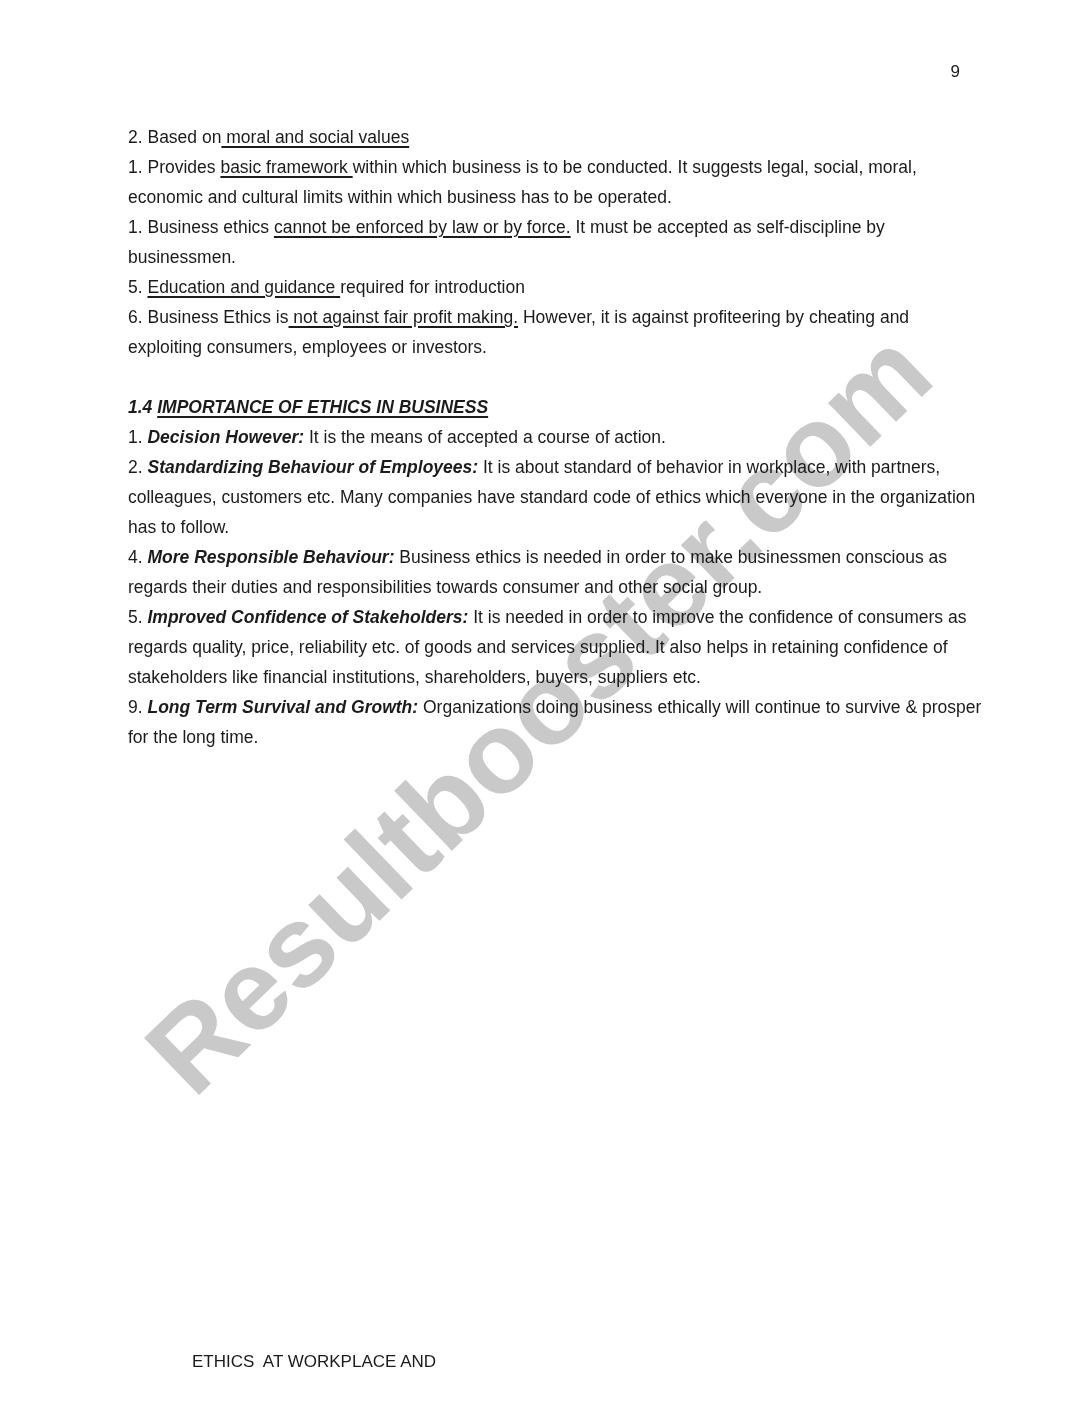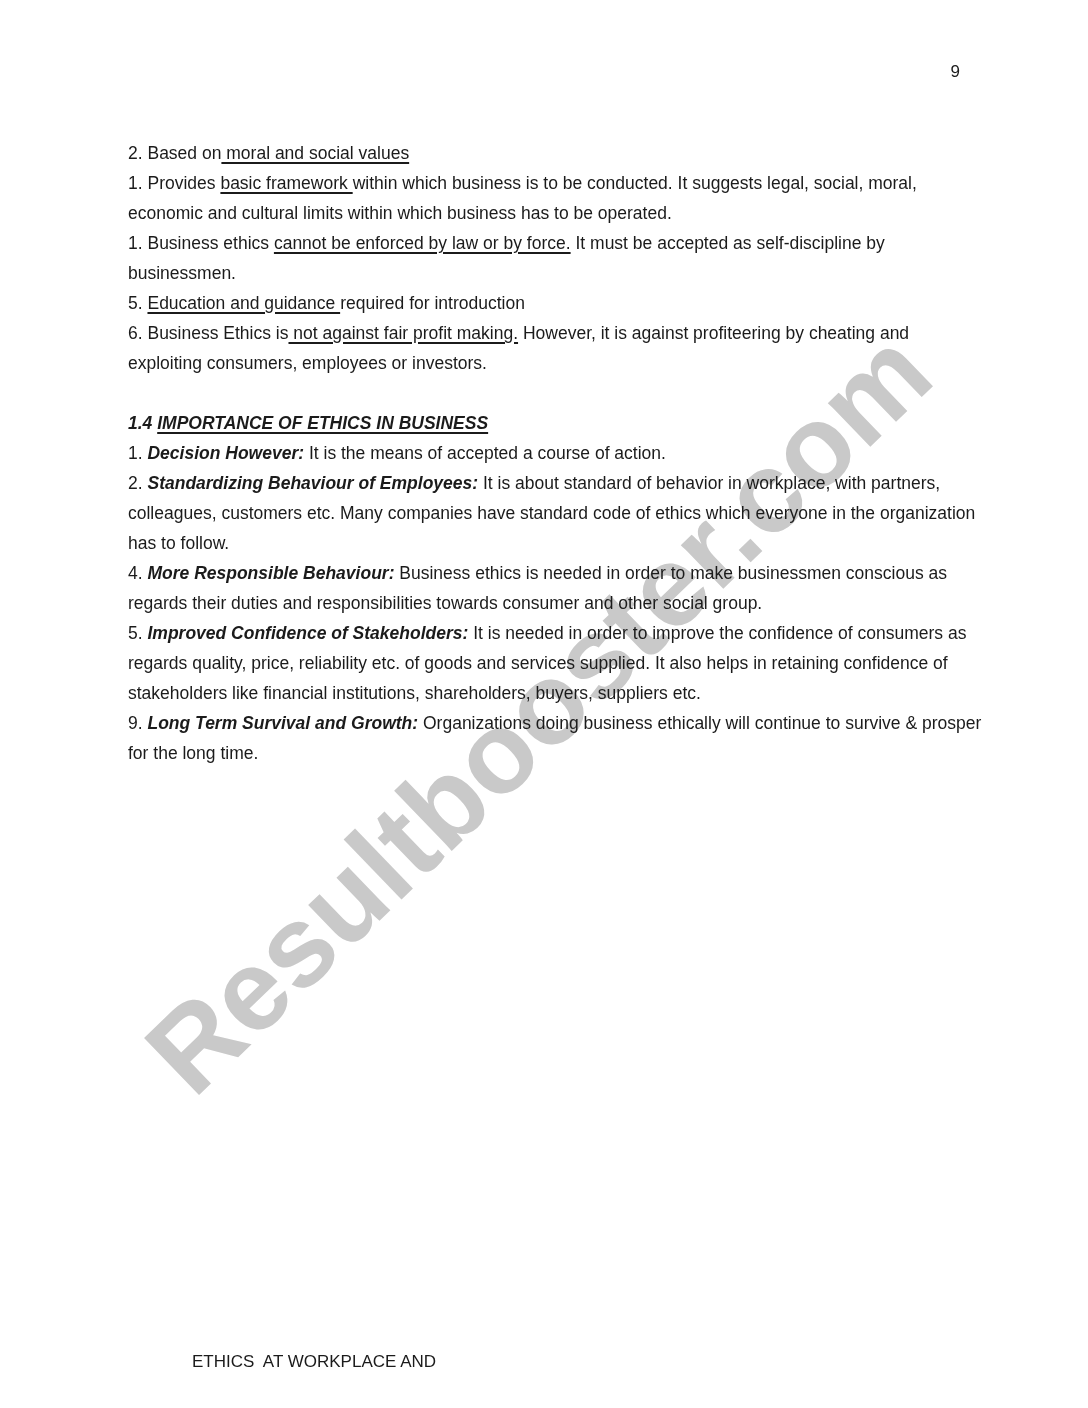--- a/index.html
+++ b/index.html
@@ -22,21 +22,21 @@
     user-select:none;
   }
   .page-number{
     position:absolute;
     top:62px;right:128px;
     font-size:17px;
     z-index:1;
   }
   .content{
     position:absolute;
-    left:128px;top:138px;
+    left:128px;top:122px;
     width:856px;
     z-index:1;
   }
   .para{
     margin:0;
     font-size:17.5px;
     line-height:30px;
   }
   .spacer{height:30px;}
   .b{font-weight:700;font-style:italic;}

